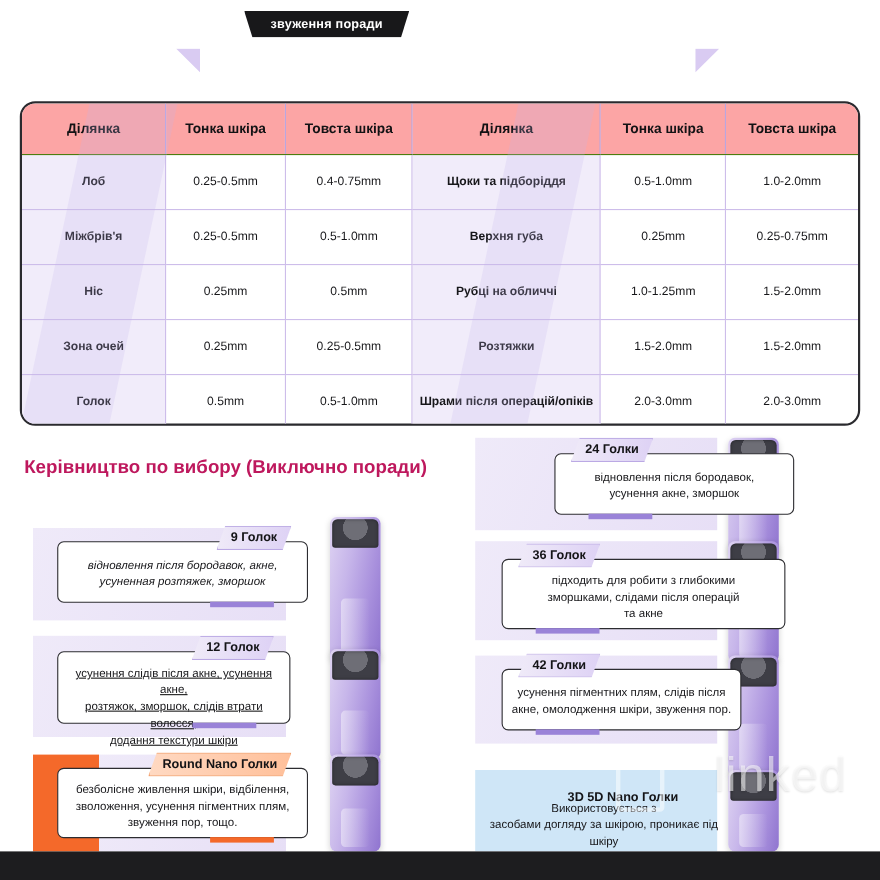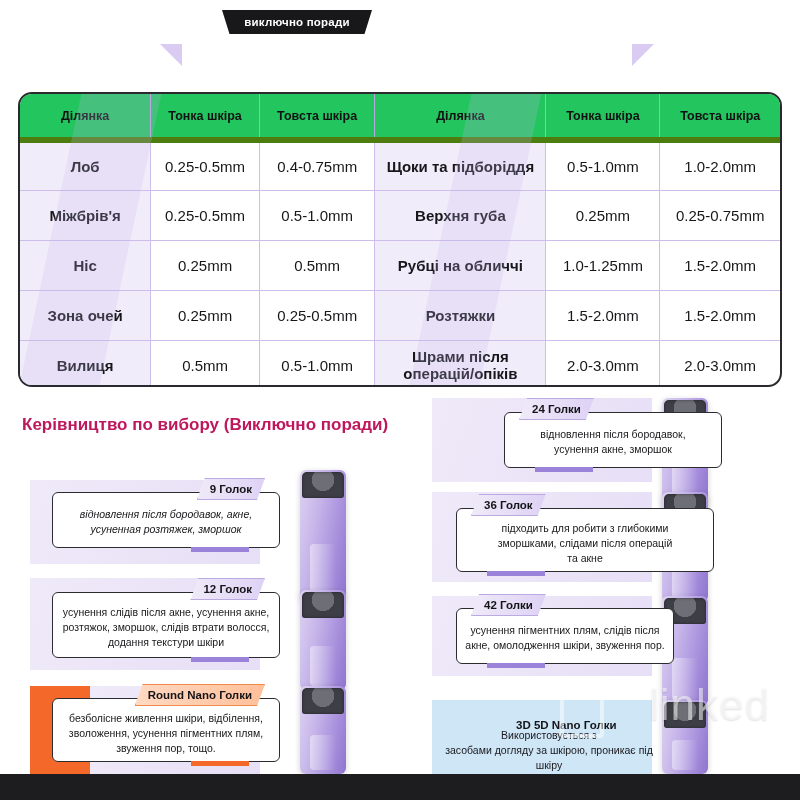--- a/index.html
+++ b/index.html
@@ -63,30 +63,30 @@
     border: 2px solid #2a2a2e;
     border-radius: 14px;
     overflow: hidden;
   }
   table.spec {
     width: 100%; height: 100%;
     border-collapse: collapse;
     table-layout: fixed;
   }
   table.spec th {
-    background: #22c55e;
+    background: #fca5a5;
     font-size: 12.5px;
     font-weight: bold;
     color: #121214;
     height: 46px;
     border-right: 1px solid #b9a6e0;
-    border-bottom: 6px solid #4d7c0f;
+    border-bottom: 1px solid #4d7c0f;
   }
   table.spec td {
-    font-size: 15px;
+    font-size: 11px;
     text-align: center;
     border-right: 1px solid #cdbdea;
     border-bottom: 1px solid #cdbdea;
     height: 50px;
     color: #17171a;
   }
   table.spec tr:last-child td { border-bottom: none; }
   table.spec td:last-child, table.spec th:last-child { border-right: none; }
   td.area {
     background: #f1ecfa;
@@ -221,21 +221,21 @@
     background: #1d1d1f;
     z-index: 8;
   }
 </style>
 </head>
 <body>
 
 <div class="header-wrap">
   <div class="ribbon-tail-l"></div>
   <div class="ribbon-tail-r"></div>
-  <div class="ribbon-small">виключно поради</div>
+  <div class="ribbon-small">звуження поради</div>
 </div>
 
 <div class="table-card">
   <div class="tbl-shade1"></div>
   <div class="tbl-shade2"></div>
   <table class="spec">
     <thead>
       <tr>
         <th class="col-area">Ділянка</th>
         <th class="col-thin">Тонка шкіра</th>
@@ -272,21 +272,21 @@
       </tr>
       <tr>
         <td class="area">Зона очей</td>
         <td>0.25mm</td>
         <td>0.25-0.5mm</td>
         <td class="area">Розтяжки</td>
         <td>1.5-2.0mm</td>
         <td>1.5-2.0mm</td>
       </tr>
       <tr>
-        <td class="area">Вилиця</td>
+        <td class="area">Голок</td>
         <td>0.5mm</td>
         <td>0.5-1.0mm</td>
         <td class="area">Шрами після операцій/опіків</td>
         <td>2.0-3.0mm</td>
         <td>2.0-3.0mm</td>
       </tr>
     </tbody>
   </table>
 </div>
 
@@ -329,21 +329,21 @@
 </div>
 
 <div class="icard right" style="left:456px; top:508px; width:258px; height:64px;">
   <div class="tagwrap">36 Голок</div>
   <div class="strip"></div>
   <div class="body" style="padding-top:12px; white-space:pre-line;">підходить для робити з глибокими
 зморшками, слідами після операцій
 та акне</div>
 </div>
 
-<div class="icard left" style="left:52px; top:592px; width:228px; height:66px;">
+<div class="icard left" style="left:52px; top:592px; width:212px; height:66px;text-decoration:underline;">
   <div class="tagwrap">12 Голок</div>
   <div class="strip"></div>
   <div class="body" style="padding-top:12px; white-space:pre-line;">усунення слідів після акне, усунення акне,
 розтяжок, зморшок, слідів втрати волосся,
 додання текстури шкіри</div>
 </div>
 
 <div class="icard right" style="left:456px; top:608px; width:218px; height:56px;">
   <div class="tagwrap">42 Голки</div>
   <div class="strip"></div>

